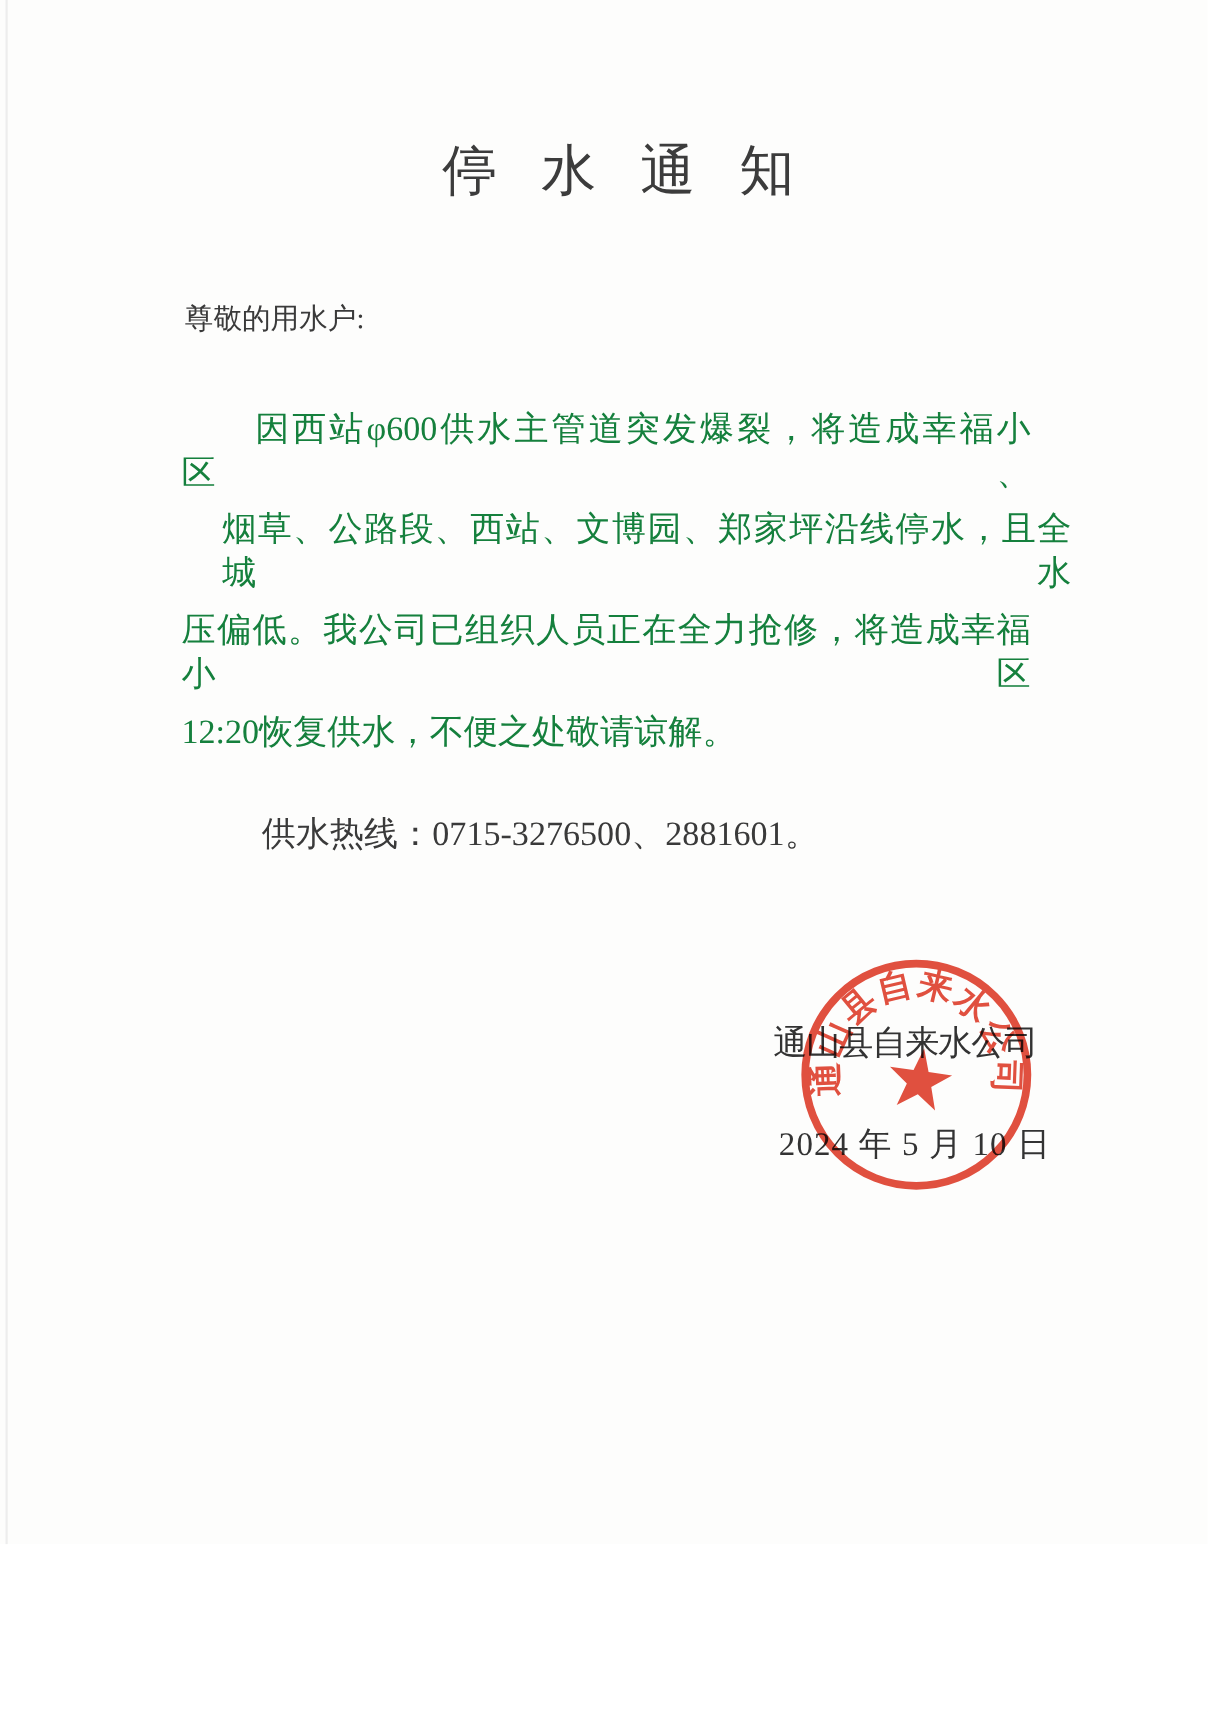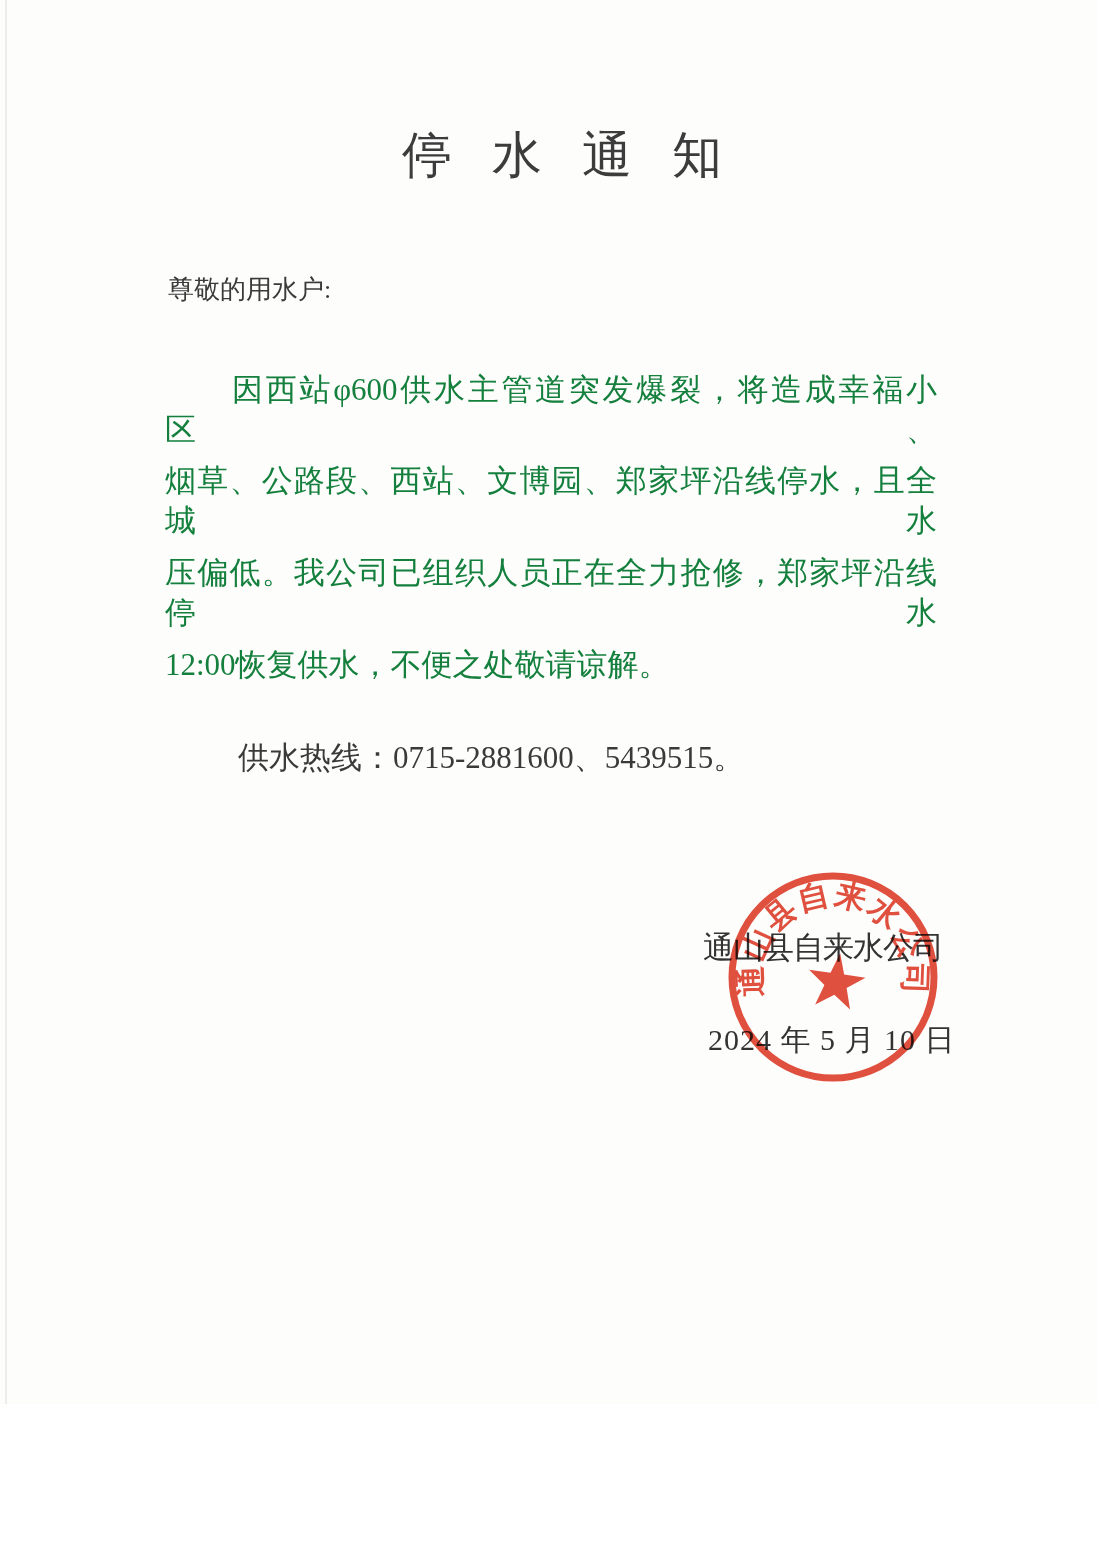--- a/index.html
+++ b/index.html
@@ -40,21 +40,21 @@
     line-height: 40px;
     color: #15803d;
   }
   .jl {
     text-align: justify;
     text-align-last: justify;
     text-justify: inter-character;
   }
   .indent { text-indent: 67px; }
   .l1 { top: 370px; }
-  .l2 { top: 461px; }
+  .l2 { top: 461px; margin-left: 37px; }
   .l3 { top: 553px; }
   .l4 { top: 645px; }
   .hotline {
     position: absolute;
     left: 238px; top: 737px;
     font-size: 31px;
     white-space: nowrap;
   }
   .signature {
     position: absolute;
@@ -92,25 +92,25 @@
   <div class="scan-edge"></div>
 
   <div class="doc-title">停水通知</div>
 
   <div class="salutation">尊敬的用水户:</div>
 
   <div class="body-line jl indent l1">因西站φ600供水主管道突发爆裂，将造成幸福小区、</div>
 
   <div class="body-line jl l2">烟草、公路段、西站、文博园、郑家坪沿线停水，且全城水</div>
 
-  <div class="body-line jl l3">压偏低。我公司已组织人员正在全力抢修，郑家坪沿线停水</div>
+  <div class="body-line jl l3">压偏低。我公司已组织人员正在全力抢修，将造成幸福小区</div>
 
-  <div class="body-line l4">12:00恢复供水，不便之处敬请谅解。</div>
+  <div class="body-line l4">12:20恢复供水，不便之处敬请谅解。</div>
 
-  <div class="hotline">供水热线：0715-2881600、5439515。</div>
+  <div class="hotline">供水热线：0715-3276500、2881601。</div>
 
   <div class="signature">通山县自来水公司</div>
 
   <div class="doc-date">2024 年 5 月 10 日</div>
 
   <svg class="seal" viewBox="0 0 260 260" xmlns="http://www.w3.org/2000/svg">
     <circle cx="130" cy="130" r="101" fill="none" stroke-width="7" stroke="#df3d2b"></circle>
     <path id="sealArc" d="M 62.3 154.6 A 72 72 0 1 1 197.7 154.6" fill="none"></path>
     <text font-size="31" letter-spacing="2" text-anchor="middle" fill="#df3d2b">
       <textPath href="#sealArc" startOffset="50%">通山县自来水公司</textPath>

